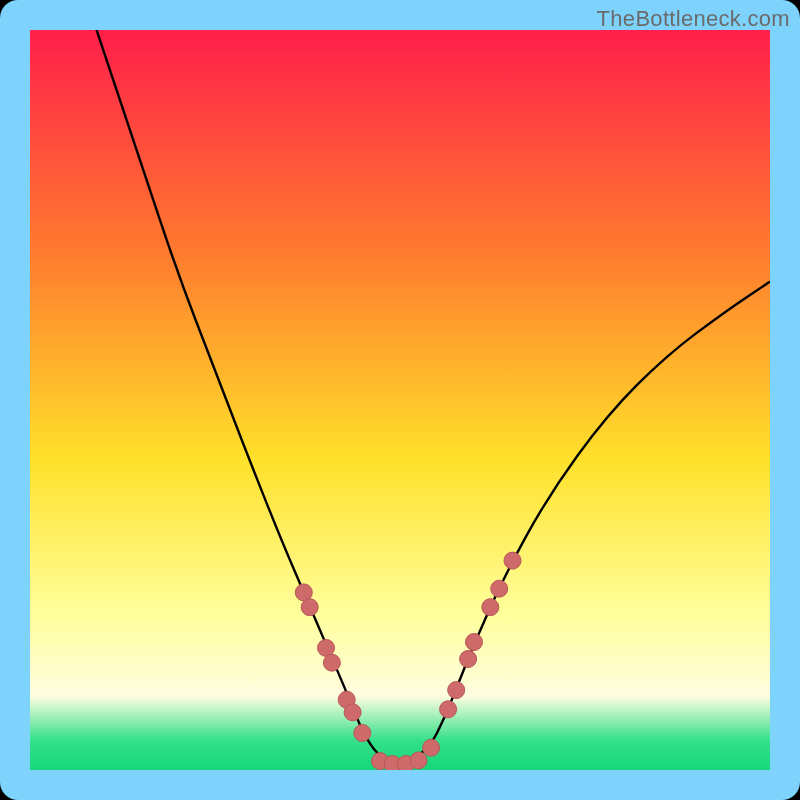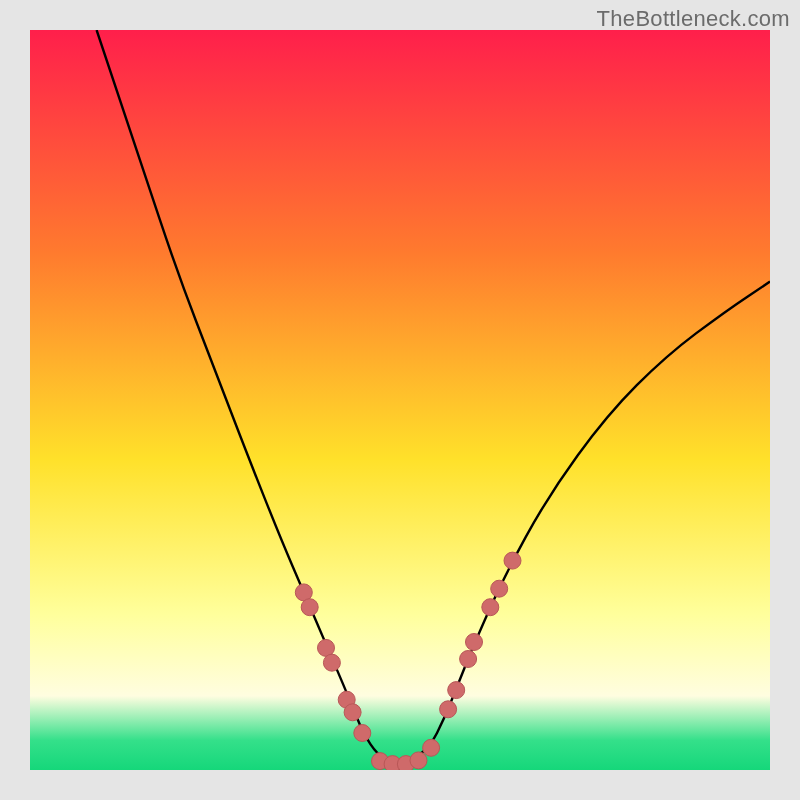--- a/index.html
+++ b/index.html
@@ -8,21 +8,22 @@
     width: 800px;
     height: 800px;
     overflow: hidden;
     background: #000;
     font-family: Arial, Helvetica, sans-serif;
   }
   .stage {
     position: relative;
     width: 800px;
     height: 800px;
-    background: #e5e5e5;
+    background: #7dd3fc;
+    border-radius: 18px;
   }
   .plot {
     position: absolute;
     left: 30px;
     top: 30px;
     width: 740px;
     height: 740px;
   }
   .gradient {
     position: absolute;

